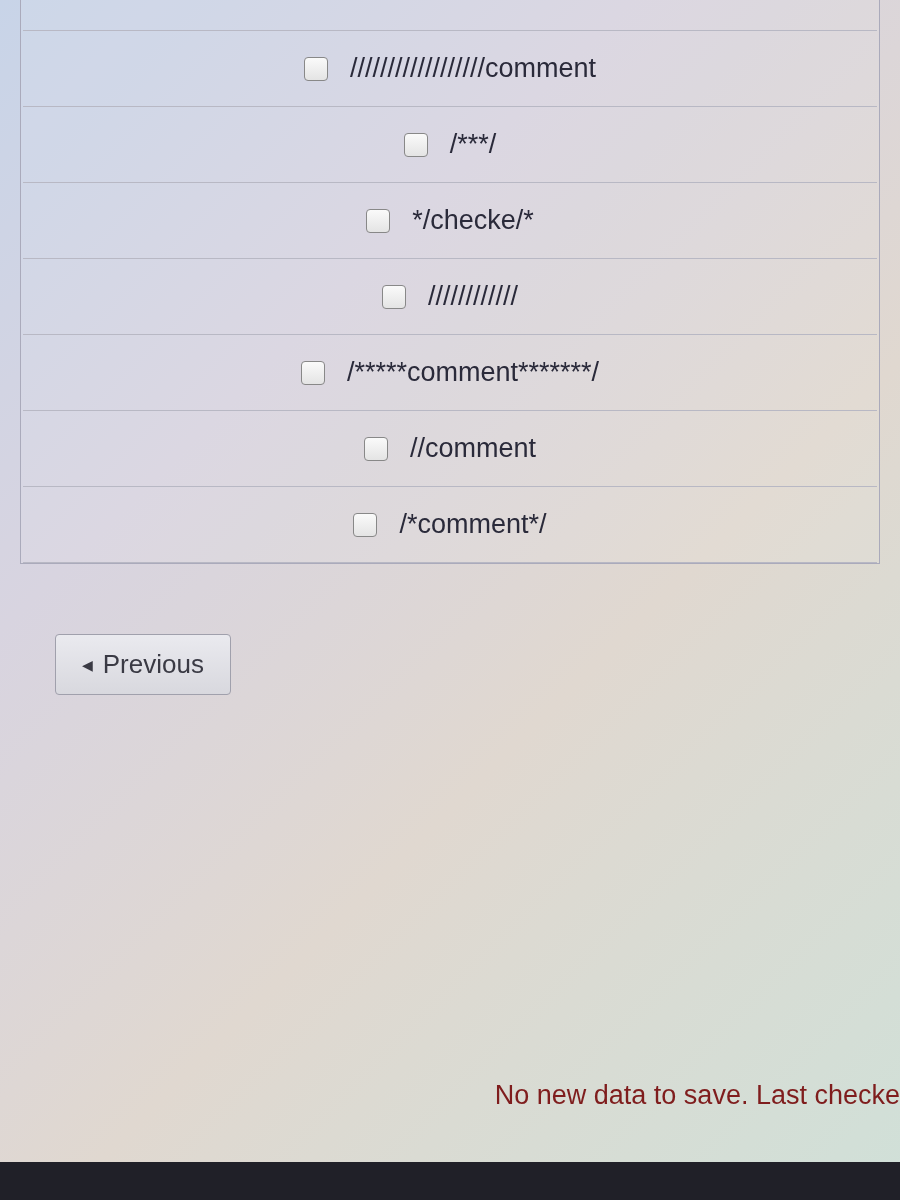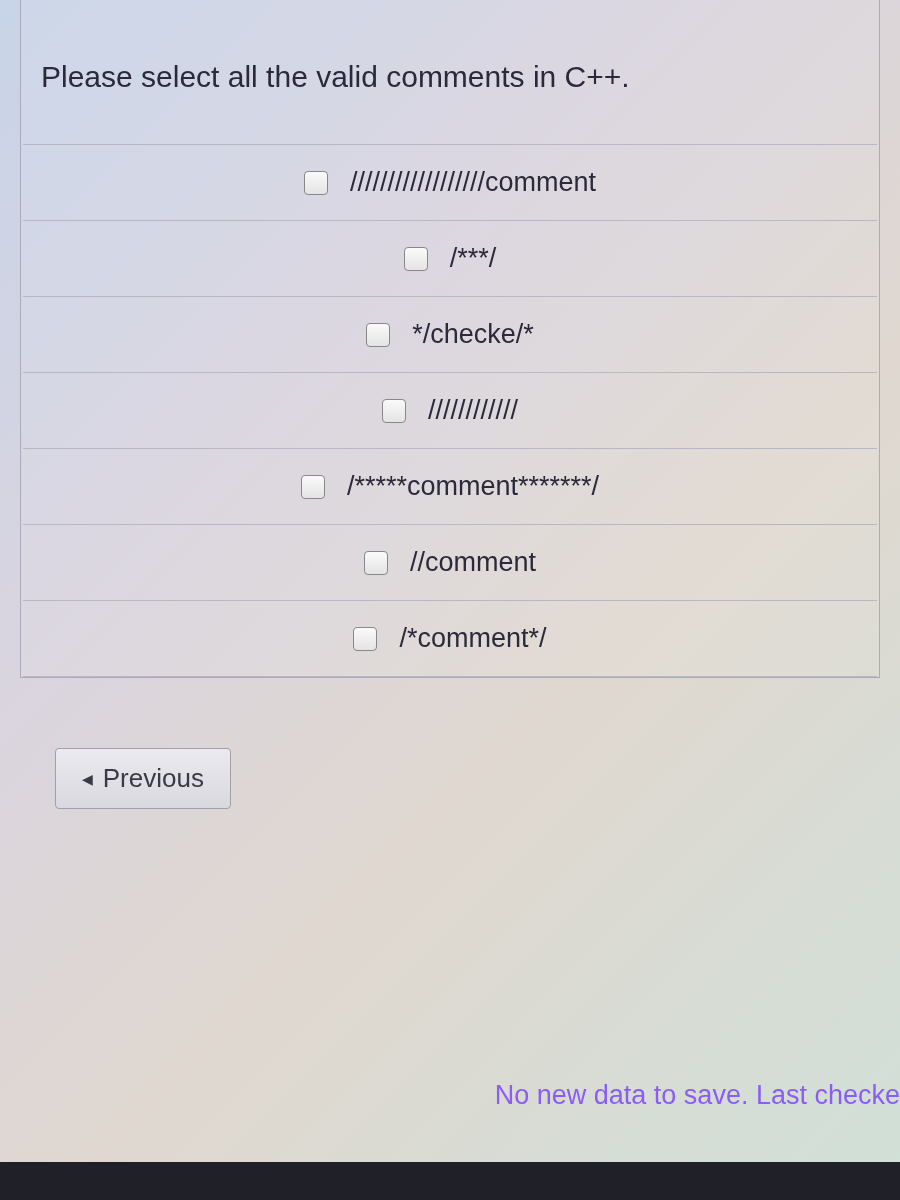--- a/index.html
+++ b/index.html
@@ -72,37 +72,36 @@
     }
     .prev-button .tri {
       font-size: 14px;
       color: #3a3a44;
     }
     .status-text {
       position: absolute;
       right: 0;
       top: 1080px;
       font-size: 27px;
-      color: #8b5cf6;
+      color: #7f1d1d;
       white-space: nowrap;
     }
     .taskbar {
       position: absolute;
       left: 0;
       right: 0;
       bottom: 0;
       height: 38px;
       background: #202028;
     }
   </style>
 </head>
 <body>
 
 <div class="question-panel">
-  <div class="question-text">Please select all the valid comments in C++.</div>
 
   <div class="options">
 
     <div class="option-row">
       <div class="checkbox"></div>
       <span class="option-text">//////////////////comment</span>
     </div>
 
     <div class="option-row">
       <div class="checkbox"></div>

